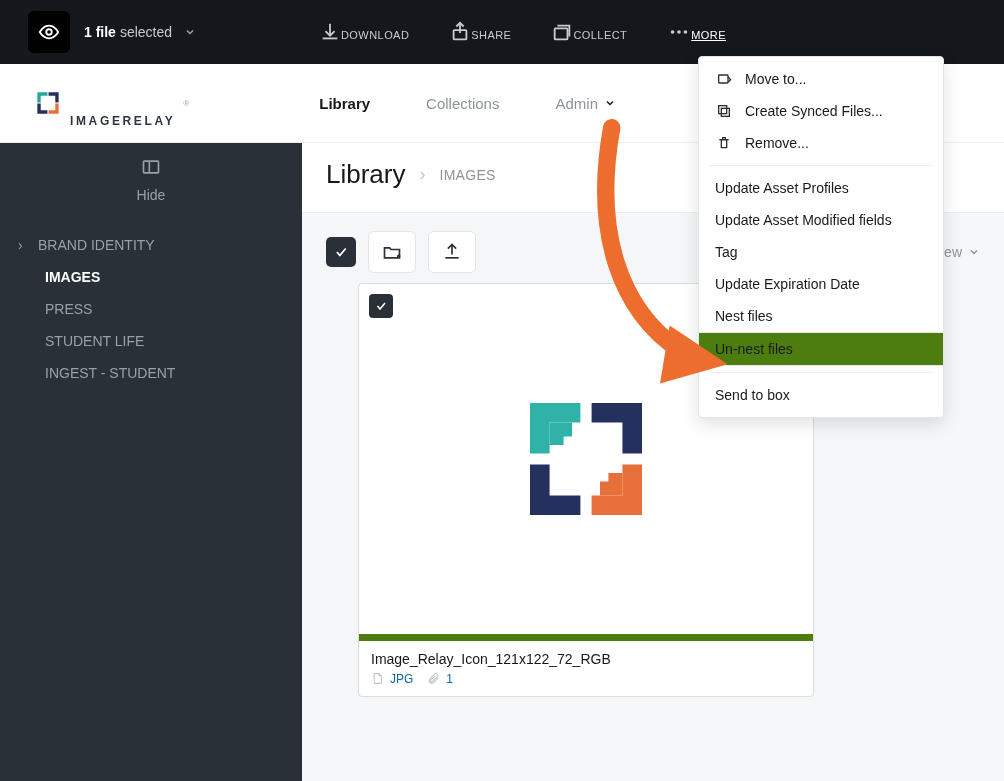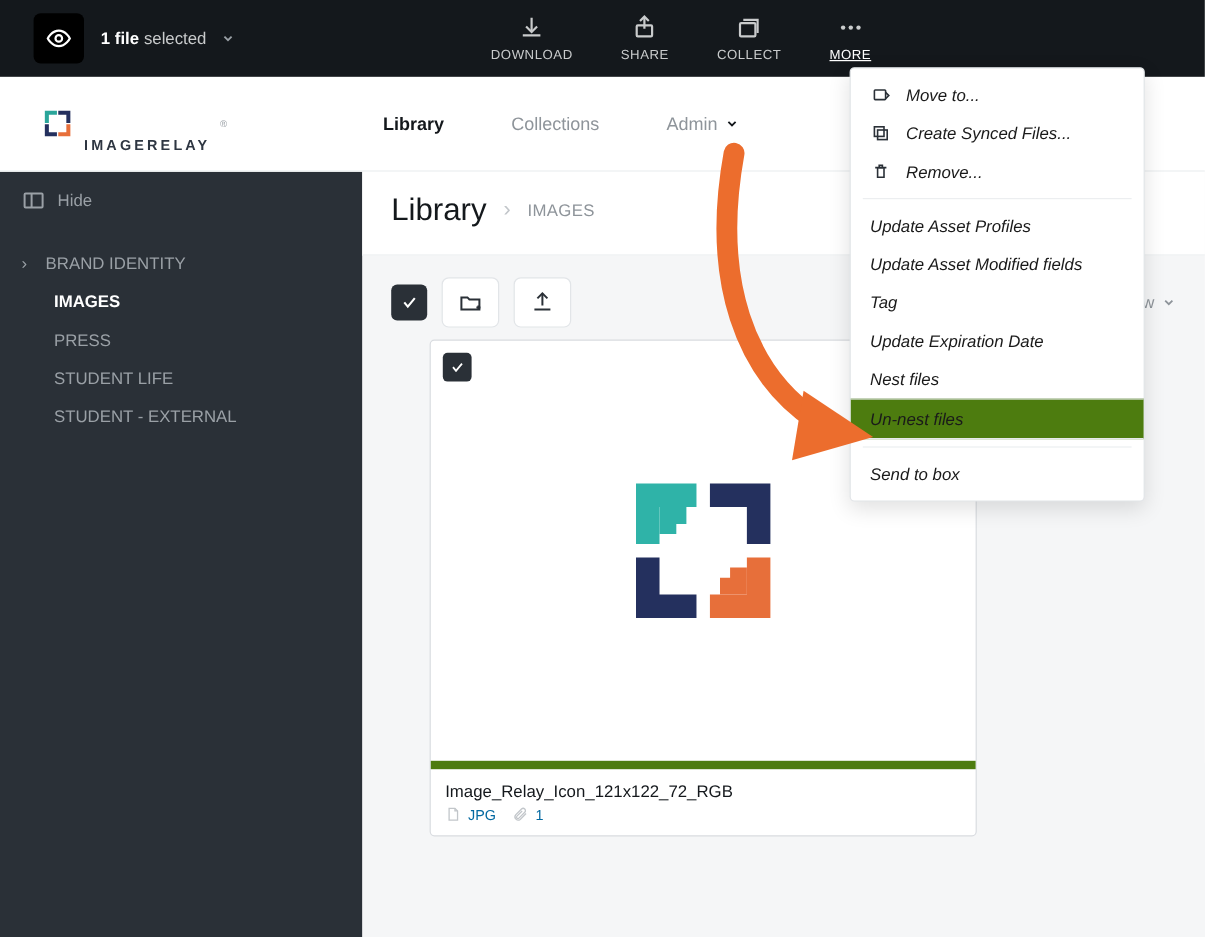--- a/index.html
+++ b/index.html
@@ -6,39 +6,39 @@
   body { font-family: -apple-system, "Helvetica Neue", Arial, sans-serif; font-size: 14px; color: #1a1a1a; background: #fff; width: 1004px; height: 781px; overflow: hidden; position: relative; }
 
   
   .selbar { background: #14181c; height: 64px; display: flex; align-items: center; padding: 0 28px; color: #c9cbcc; position: relative; z-index: 5; }
   .eye-box { width: 42px; height: 42px; background: #000; border-radius: 6px; display: flex; align-items: center; justify-content: center; margin-right: 14px; }
   .sel-text { font-size: 14px; color:#c9cbcc; display:flex; align-items:center; }
   .sel-text b { color: #fff; font-weight: 700; margin-right:4px; }
   .sel-caret { margin-left: 12px; }
 
   .sel-actions { margin-left: auto; display: flex; gap: 40px; padding-right: 250px; }
-  .sel-action { display: flex; flex-direction: column; align-items: center; cursor: pointer; }
+  .sel-action { display: flex; flex-direction: row; align-items: center; cursor: pointer; }
   .sel-action .lbl { font-size: 11px; letter-spacing: 0.04em; color: #c9cbcc; margin-top: 6px; }
   .sel-action.more .lbl { text-decoration: underline; color:#fff; }
   .ic { display:flex; align-items:center; justify-content:center; }
 
   
   .nav { height: 79px; background:#fff; border-bottom:1px solid #eceef0; display:flex; align-items:center; padding:0 32px 0 34px; z-index:4; position:relative; }
   .logo { display:flex; align-items:center; gap:8px; }
   .logo-mark { width:28px; height:28px; }
   .logo-txt { font-size:12px; font-weight:600; letter-spacing:0.22em; color:#2e3642;margin-top:36px; }
   .logo-reg { font-size:8px; color:#9aa0a6; }
   .nav-items { display:flex; gap:56px; margin-left:130px; align-items:center; }
   .nav-item { font-size:15px; color:#8e949a; cursor:pointer; display:flex; align-items:center; gap:6px; }
   .nav-item.active { color:#14181c; font-weight:700; }
 
   
   .main { display:flex; height: calc(781px - 64px - 79px); position:relative; }
   .sidebar { width:302px; background:#2a3037; color:#9aa0a6; padding:0 0 0 0; }
-  .sidebar-top { display:flex; align-items:center; gap:10px; padding:14px 18px; font-size:14px; color:#9aa0a6; }
+  .sidebar-top { display:flex; align-items:center; gap:10px; padding:14px 18px; font-size:14px; color:#9aa0a6;flex-direction:column; }
   .side-list { padding:12px 0 0 18px; }
   .side-item { padding:8px 0; font-size:14px; color:#9aa0a6; cursor:pointer; display:flex; align-items:center; gap:10px; }
   .side-item.caret::before { content:"›"; color:#9aa0a6; display:inline-block; transform:none; width:10px; }
   .side-item.active { color:#fff; font-weight:700; padding-left:27px; }
   .side-item.plain { padding-left:27px; }
 
   .content { flex:1; background:#f5f6f7; position:relative; }
   .crumbs { background:#fff; border-bottom:1px solid #eceef0; padding:16px 24px 22px 24px; display:flex; align-items:center; gap:14px; }
   .crumb-root { font-size:26px; font-weight:300; color:#14181c; }
   .crumb-sep { color:#c2c6ca; font-size:18px; }
@@ -52,21 +52,21 @@
 
   
   .asset { margin:0 0 0 56px; width:456px; border:1px solid #d9dce0; border-radius:4px; background:#fff; position:relative; }
   .asset-chk { position:absolute; top:10px; left:10px; width:24px; height:24px; background:#2a3037; border-radius:4px; display:flex; align-items:center; justify-content:center; }
   .thumb { height:350px; display:flex; align-items:center; justify-content:center; }
   .meta-row { border-top:7px solid #4d7c0f; padding:10px 12px 0 12px; font-size:14px; color:#14181c; }
   .meta-sub { padding:4px 12px 10px 12px; color:#0369a1; font-size:12px; display:flex; align-items:center; gap:14px; }
   .meta-sub .pill { display:flex; align-items:center; gap:6px; }
 
   
-  .menu { position:absolute; top:56px; right:50px; width:246px; background:#fff; border:1px solid #e2e5e8; border-radius:4px; box-shadow:0 6px 18px rgba(0,0,0,0.12); z-index:50; padding:6px 0; font-size:14px;font-style:italic; }
+  .menu { position:absolute; top:56px; right:60px; width:246px; background:#fff; border:1px solid #e2e5e8; border-radius:4px; box-shadow:0 6px 18px rgba(0,0,0,0.12); z-index:50; padding:6px 0; font-size:14px; }
   .menu .mi { padding:8px 16px; cursor:pointer; display:flex; align-items:center; gap:12px; color:#1a1a1a; }
   .menu .mi .ico { width:18px; display:flex; justify-content:center; }
   .menu .mi.noico { padding-left:16px; }
   .menu .sep { height:1px; background:#eceef0; margin:6px 10px; }
   .menu .mi.hover { background:#4d7c0f; border-top:1px solid #e7e9eb; border-bottom:1px solid #e7e9eb; }
 
   
   .arrow { position:absolute; top:118px; left:580px; width:160px; height:280px; pointer-events:none; z-index:60; }
 
   svg { display:block; }
@@ -171,21 +171,21 @@
             <line x1="10" y1="5" x2="10" y2="19"></line>
           </svg>
       </span>
       <span>Hide</span>
     </div>
     <div class="side-list">
       <div class="side-item caret">BRAND IDENTITY</div>
       <div class="side-item active">IMAGES</div>
       <div class="side-item plain">PRESS</div>
       <div class="side-item plain">STUDENT LIFE</div>
-      <div class="side-item plain">STUDENT - EXTERNAL</div>
+      <div class="side-item plain">INGEST - STUDENT</div>
     </div>
   </div>
 
   <div class="content">
     <div class="crumbs">
       <span class="crumb-root">Library</span>
       <span class="crumb-sep">›</span>
       <span class="crumb-cur">IMAGES</span>
     </div>
 

